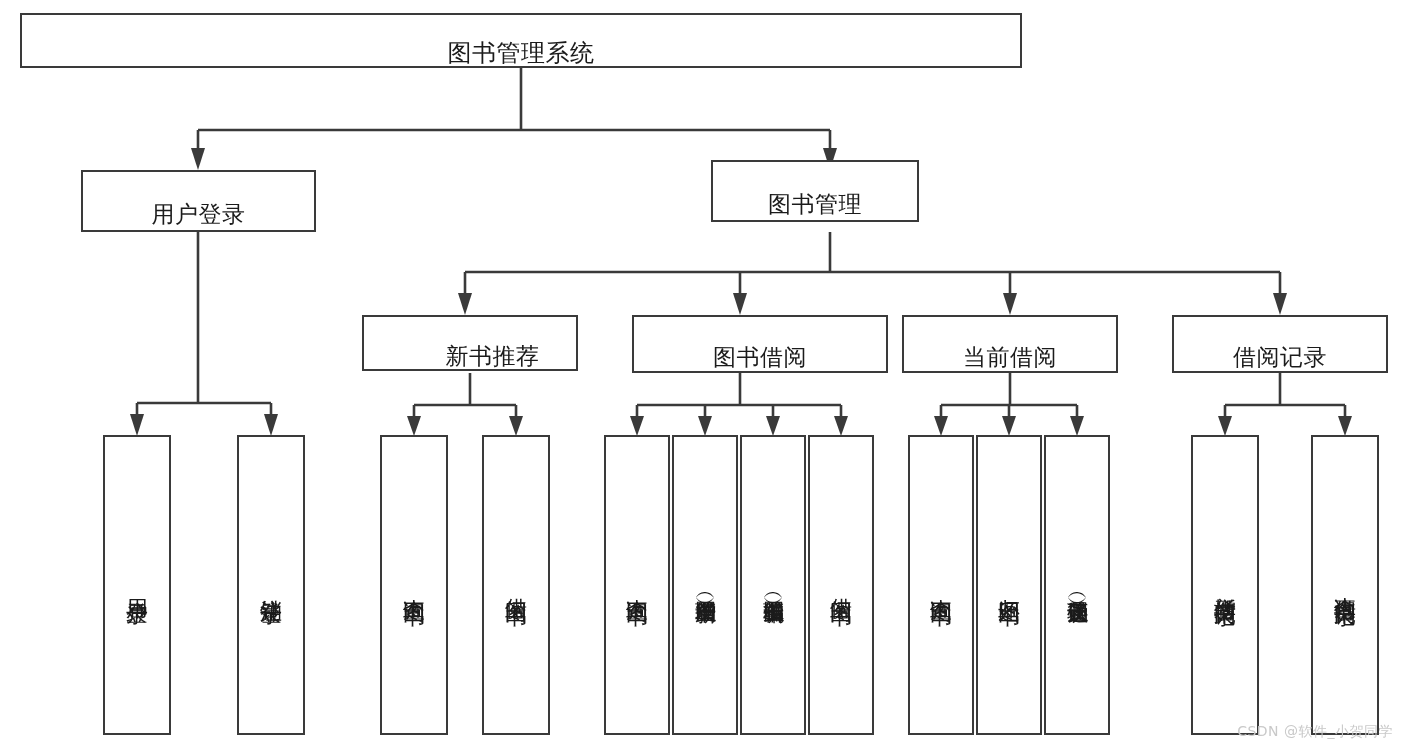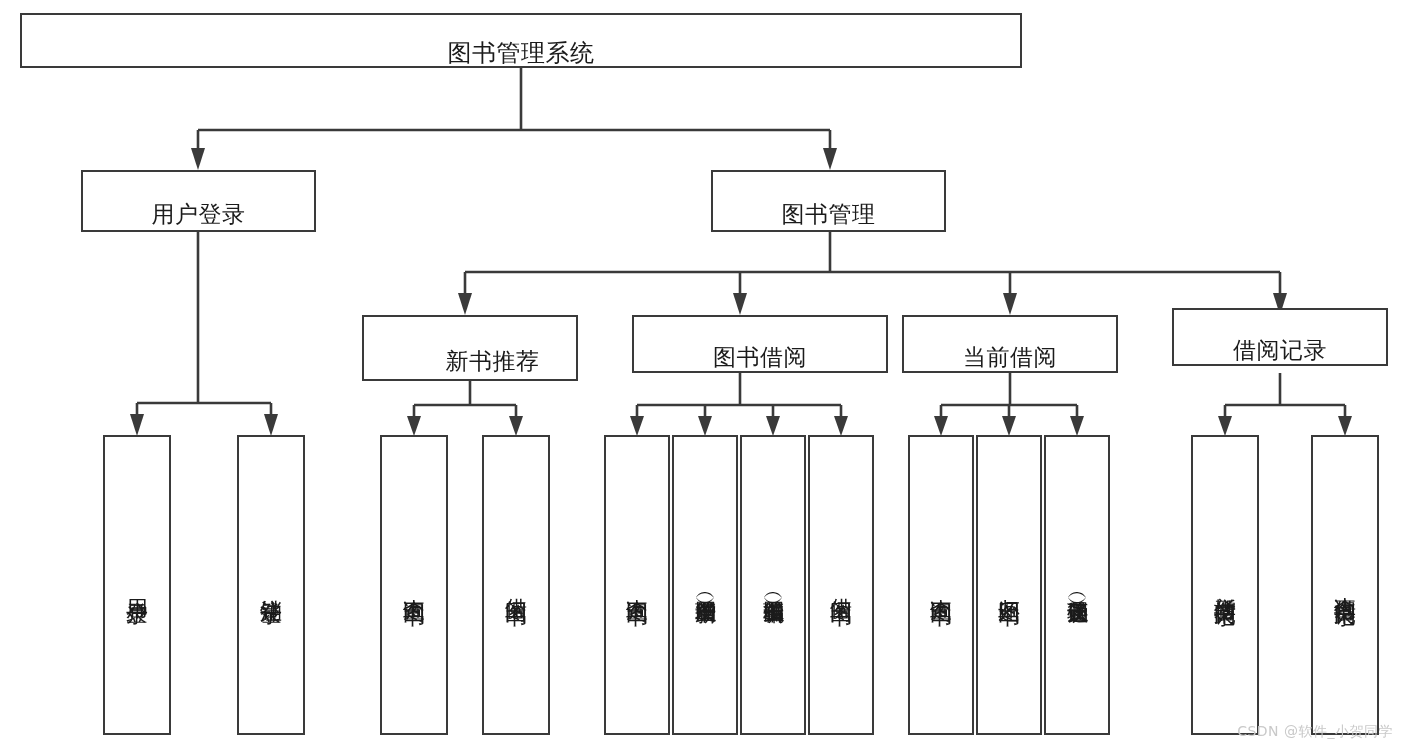--- a/index.html
+++ b/index.html
@@ -167,34 +167,34 @@
     </g>
   </svg>
 
   <div class="node-box node-root" style="left:20px; top:13px; width:1002px; height:55px;">
     <span class="node-label">图书管理系统</span>
   </div>
 
   <div class="node-box" style="left:81px; top:170px; width:235px; height:62px;">
     <span class="node-label">用户登录</span>
   </div>
-  <div class="node-box" style="left:711px; top:170px; width:235px; height:62px;justify-content:center;">
+  <div class="node-box" style="left:711px; top:160px; width:208px; height:62px;justify-content:center;">
     <span class="node-label">图书管理</span>
   </div>
 
-  <div class="node-box" style="left:362px; top:315px; width:216px; height:66px;padding-left:45px;">
+  <div class="node-box" style="left:362px; top:315px; width:216px; height:56px;padding-left:45px;">
     <span class="node-label">新书推荐</span>
   </div>
   <div class="node-box" style="left:632px; top:315px; width:256px; height:58px;">
     <span class="node-label">图书借阅</span>
   </div>
   <div class="node-box" style="left:902px; top:315px; width:216px; height:58px;text-align:center;">
     <span class="node-label">当前借阅</span>
   </div>
-  <div class="node-box" style="left:1172px; top:308px; width:216px; height:58px;align-items:center;">
+  <div class="node-box" style="left:1172px; top:315px; width:216px; height:58px;align-items:center;">
     <span class="node-label">借阅记录</span>
   </div>
 
   <div class="leaf-box" style="left:103px; top:435px; width:68px; height:300px;">
     <span class="leaf-label">用户登录</span>
   </div>
   <div class="leaf-box" style="left:237px; top:435px; width:68px; height:300px;">
     <span class="leaf-label">注销登录</span>
   </div>
 

